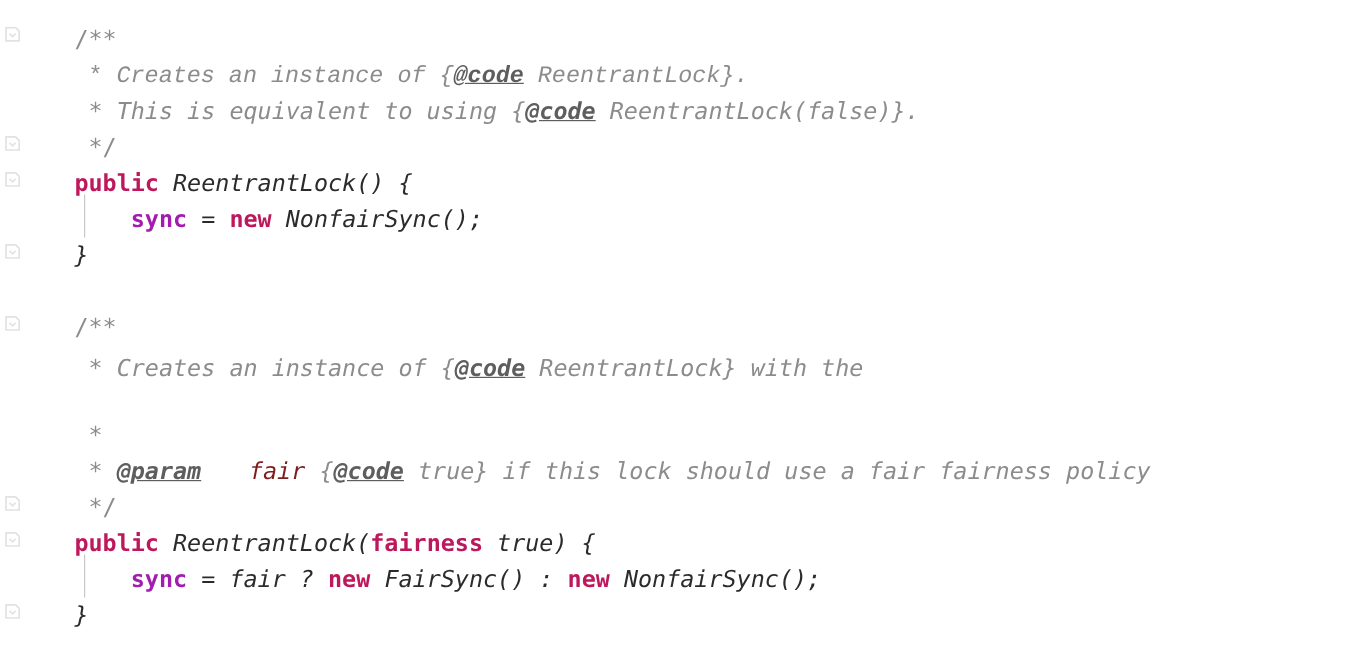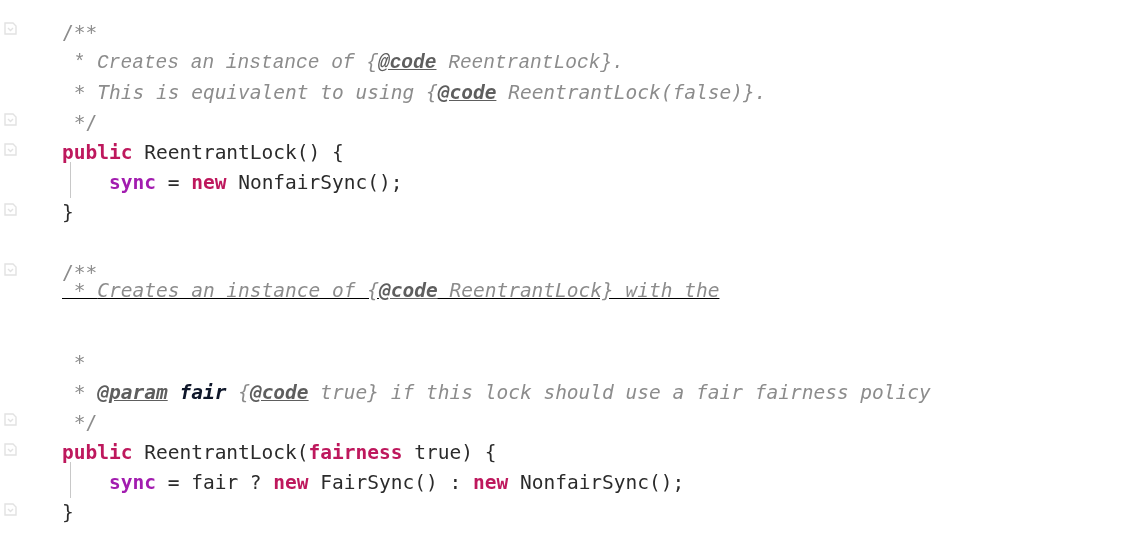--- a/index.html
+++ b/index.html
@@ -71,42 +71,44 @@
     color: #be185d;
     font-weight: bold;
   }
   .field {
     color: #a21caf;
     font-weight: bold;
   }
   .plain {
     color: #2b2b2b;
     font-weight: normal;
+    font-style: italic;
   }
   .cmt {
     color: #8c8c8c;
     font-style: italic;
     font-weight: normal;
   }
   .cmt-plain {
     color: #8c8c8c;
     font-style: normal;
     font-weight: normal;
   }
   .tag {
     color: #5e5e5e;
     font-style: italic;
     font-weight: bold;
     text-decoration: underline;
   }
   .cmt-b {
-    color: #0f172a;
+    color: #7f1d1d;
     font-style: italic;
-    font-weight: bold;
+    font-weight: normal;
     text-decoration: none;
+    margin-left: 28px;
   }
 </style>
 </head>
 <body>
 
 <div id="editor">
 
   <div id="gutter">
       <div class="fold-icon" style="top: 22px;">
         <svg width="13" height="13" viewBox="0 0 13 13">
@@ -161,21 +163,21 @@
   <div id="code">
       <div class="line" style="top: 18px;"><span class="cmt-plain">/**</span></div>
       <div class="line" style="top: 48px; font-family: Liberation Mono, monospace;"><span class="cmt-plain"> * </span><span class="cmt">Creates an instance of {</span><span class="tag">@code</span><span class="cmt"> ReentrantLock}.</span></div>
       <div class="line" style="top: 78px;"><span class="cmt-plain"> * </span><span class="cmt">This is equivalent to using {</span><span class="tag">@code</span><span class="cmt"> ReentrantLock(false)}.</span></div>
       <div class="line" style="top: 108px;"><span class="cmt-plain"> */</span></div>
       <div class="line" style="top: 138px;"><span class="kw">public</span><span class="plain"> ReentrantLock() {</span></div>
       <div class="line" style="top: 168px;"><span class="plain">    </span><span class="field">sync</span><span class="plain"> = </span><span class="kw">new</span><span class="plain"> NonfairSync();</span></div>
       <div class="line" style="top: 198px;"><span class="plain">}</span></div>
       <div class="line" style="top: 228px;"></div>
       <div class="line" style="top: 258px;"><span class="cmt-plain">/**</span></div>
-      <div class="line" style="top: 276px; text-decoration: underline;"><span class="cmt-plain"> * </span><span class="cmt">Creates an instance of {</span><span class="tag">@code</span><span class="cmt"> ReentrantLock} with the</span></div>
+      <div class="line" style="top: 292px;"><span class="cmt-plain"> * </span><span class="cmt">Creates an instance of {</span><span class="tag">@code</span><span class="cmt"> ReentrantLock} with the</span></div>
       <div class="line" style="top: 348px;"><span class="cmt-plain"> *</span></div>
       <div class="line" style="top: 378px;"><span class="cmt-plain"> * </span><span class="tag">@param</span><span class="cmt"> </span><span class="cmt-b">fair</span><span class="cmt"> {</span><span class="tag">@code</span><span class="cmt"> true} if this lock should use a fair fairness policy</span></div>
       <div class="line" style="top: 408px;"><span class="cmt-plain"> */</span></div>
       <div class="line" style="top: 438px;"><span class="kw">public</span><span class="plain"> ReentrantLock(</span><span class="kw">fairness</span><span class="plain"> true) {</span></div>
       <div class="line" style="top: 468px;"><span class="plain">    </span><span class="field">sync</span><span class="plain"> = fair ? </span><span class="kw">new</span><span class="plain"> FairSync() : </span><span class="kw">new</span><span class="plain"> NonfairSync();</span></div>
       <div class="line" style="top: 498px;"><span class="plain">}</span></div>
       <div class="indent-guide" style="left: 70px; top: 162px; height: 36px; background: rgb(200, 200, 200);"></div>
       <div class="indent-guide" style="left: 70px; top: 462px; height: 36px; background: rgb(200, 200, 200);"></div>
     </div>
 

